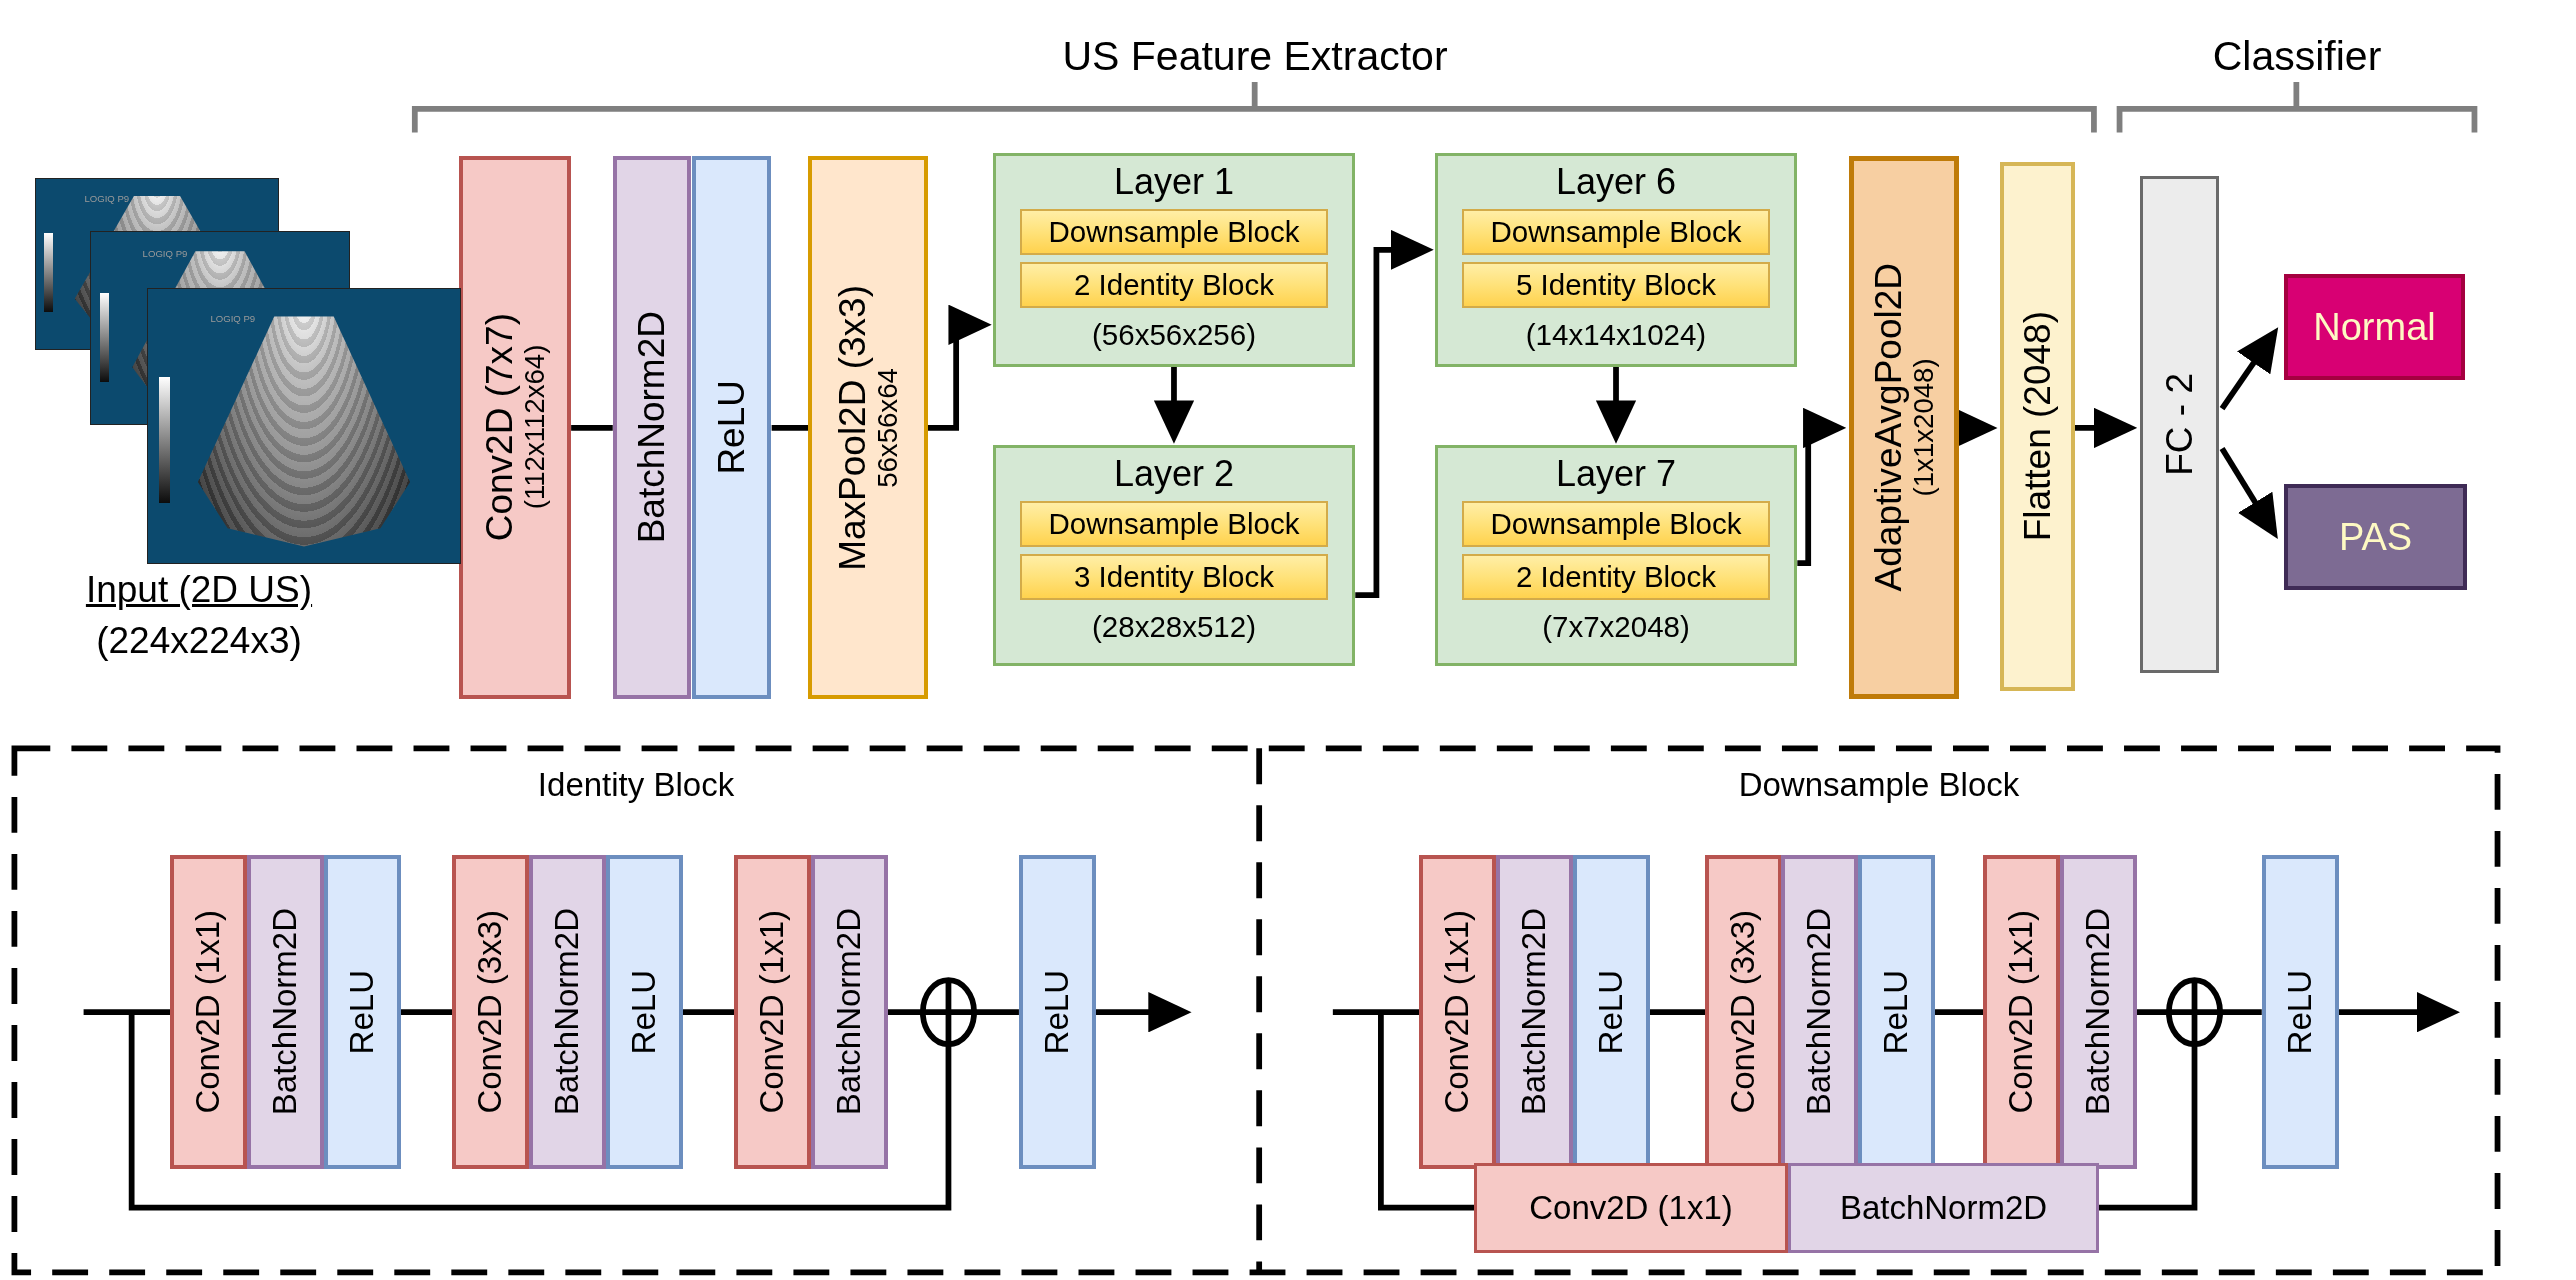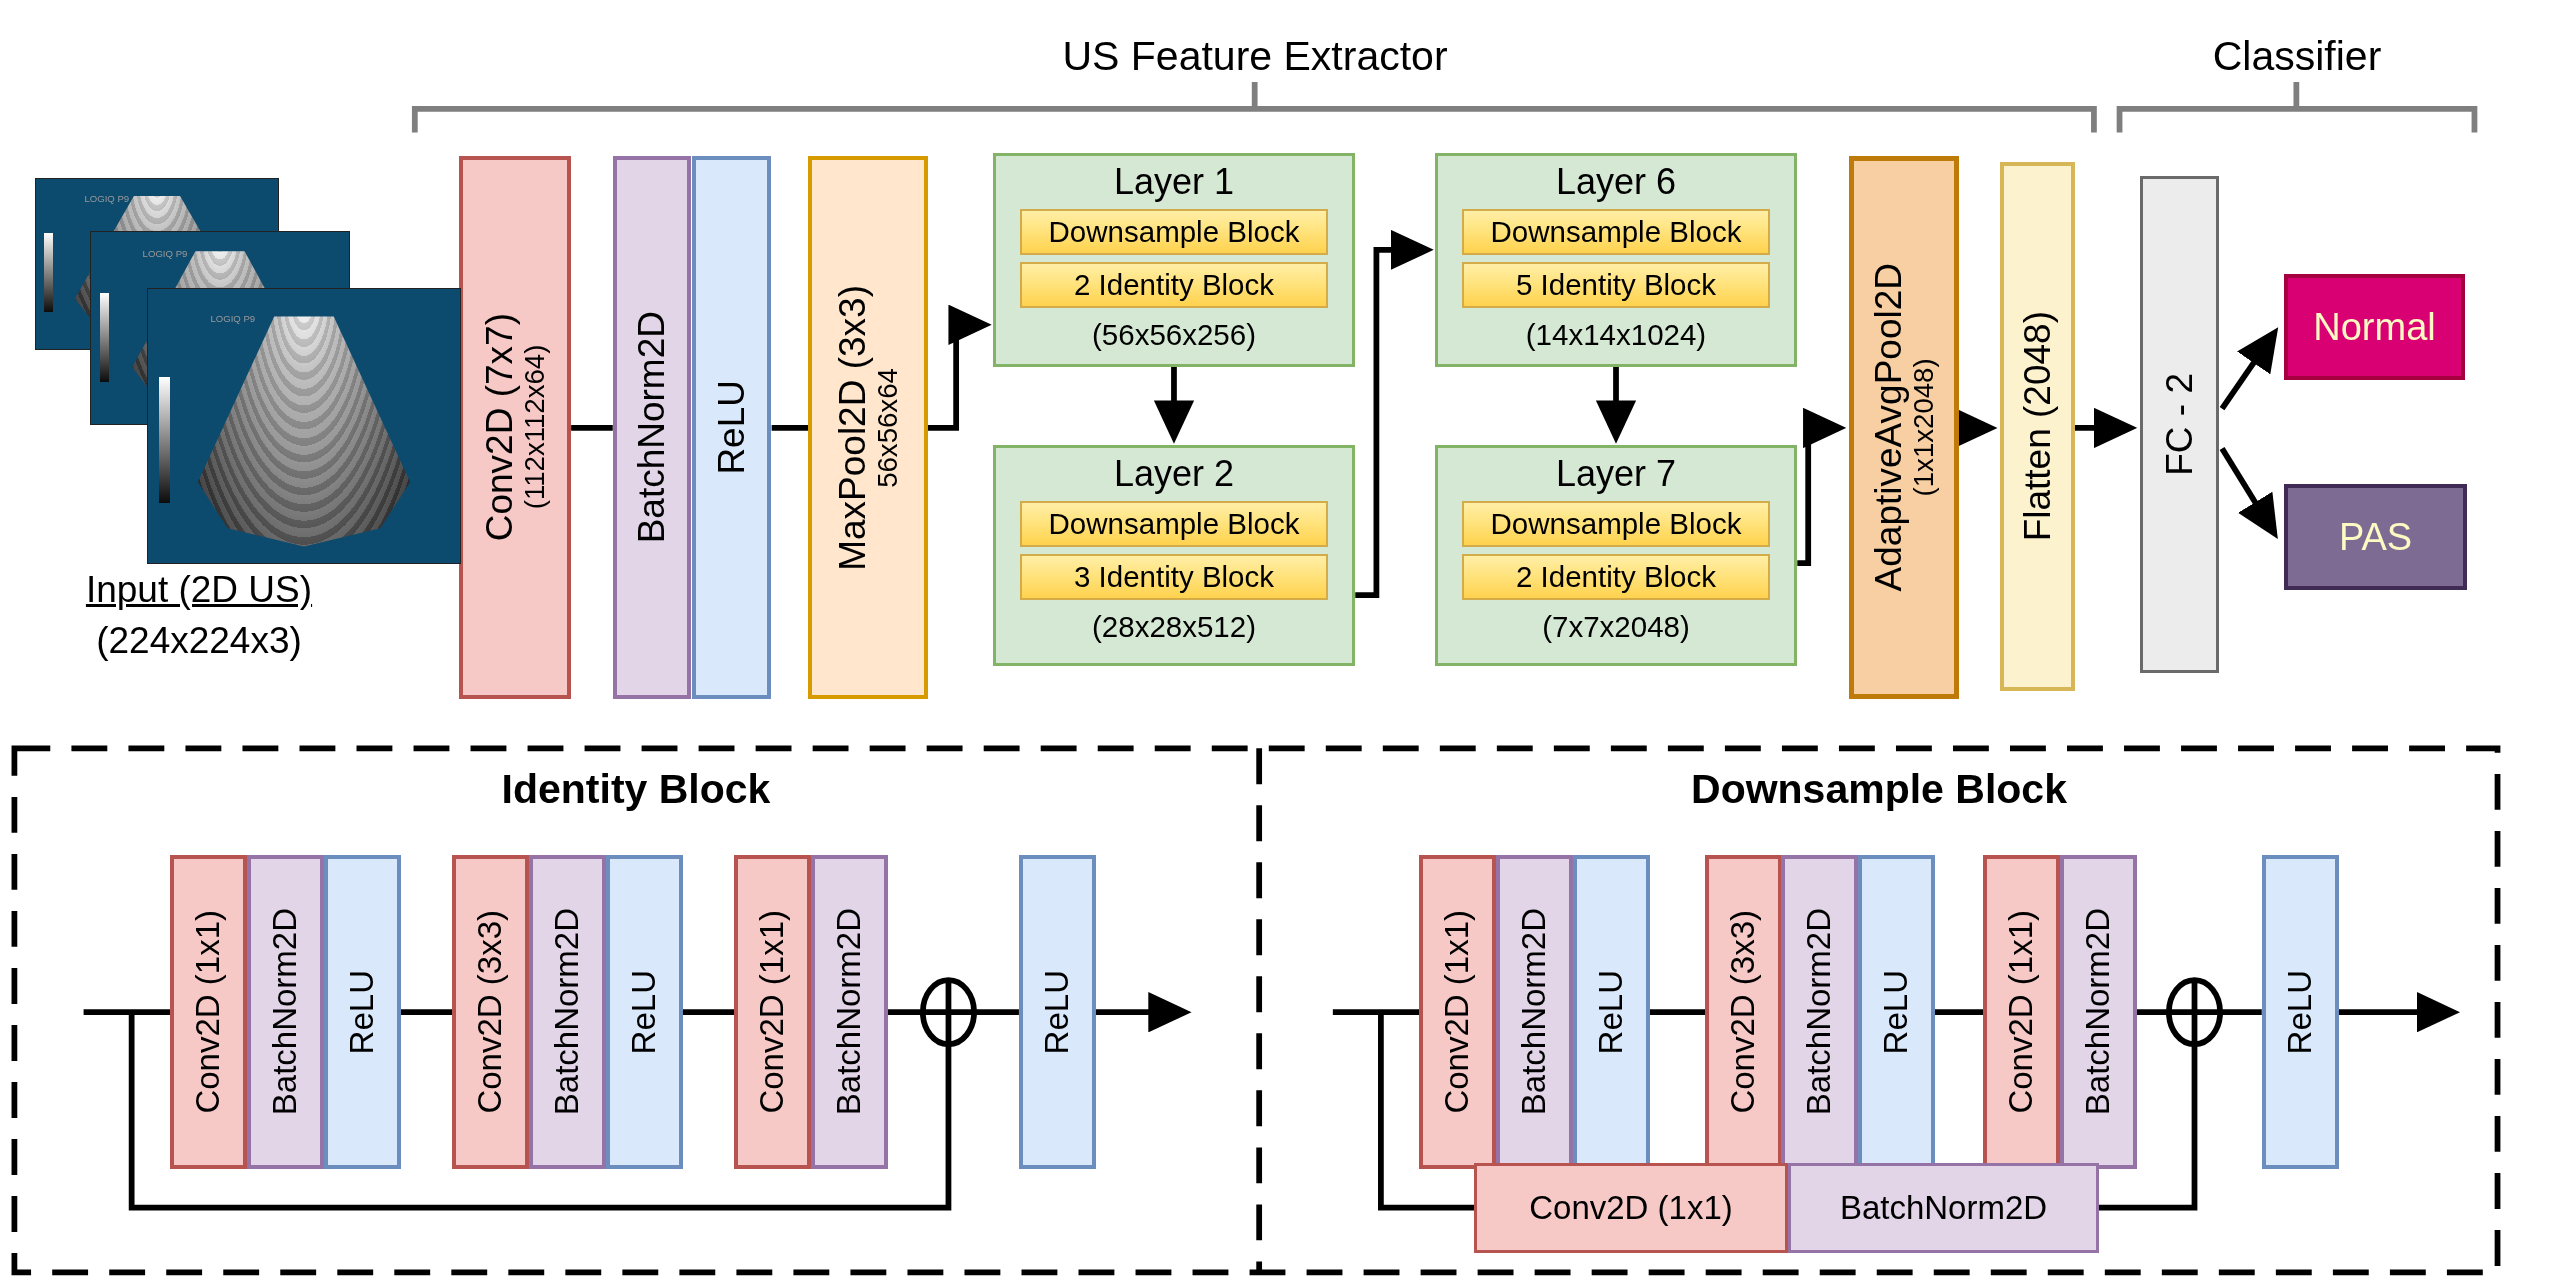--- a/index.html
+++ b/index.html
@@ -21,21 +21,21 @@
          align-items:center;padding:3.8px 24px;justify-content:flex-start;}
   .layer .ltitle{font-size:36px;margin:1.3px 0 6.4px 0;}
   .chip{width:100%;height:46px;margin-bottom:7px;display:flex;align-items:center;justify-content:center;
         font-size:29.5px;background:linear-gradient(180deg,#ffeea6 0%,#ffe27a 50%,#ffd24e 100%);
         border:2.6px solid #d3ab49;box-sizing:border-box;}
   .ldims{font-size:29.5px;margin-top:2.6px;}
   .outbox{color:#fef9c3;font-size:38px;}
   .normal{background:#d80073;border:4.5px solid #a50040;}
   .pas{background:#7d6b93;border:4.5px solid #3f2b56;}
   .bracket-label{position:absolute;transform:translateX(-50%);font-size:41px;white-space:nowrap;z-index:2;}
-  .panel-title{position:absolute;transform:translateX(-50%);font-size:41px;font-weight:bold;white-space:nowrap;z-index:2;}
+  .panel-title{position:absolute;transform:translateX(-50%);font-size:33px;font-weight:normal;white-space:nowrap;z-index:2;}
   .col{width:77px;top:855px;height:314px;}
   .col .vlabel{font-size:33px;}
   .hchip{height:90px;top:1163px;font-size:33px;box-sizing:border-box;}
   .conv-h{background:#f6c9c6;border:3.8px solid #b85450;}
   .bn-h{background:#e1d5e7;border:3.8px solid #9673a6;}
   .usframe{position:absolute;background:#0c4a6e;border:0.6px solid #222;overflow:hidden;padding-left:27px;}
   .fan{position:absolute;left:16%;top:10%;width:68%;height:84%;
        background:
          repeating-radial-gradient(ellipse at 50% -8%, rgba(255,255,255,0.10) 0 3.8px, rgba(0,0,0,0.12) 3.8px 7px),
          radial-gradient(ellipse at 50% -8%, #f2f2f2 4%, #b9b9b9 22%, #8c8c8c 45%, #555 72%, #1c1c1c 96%);

